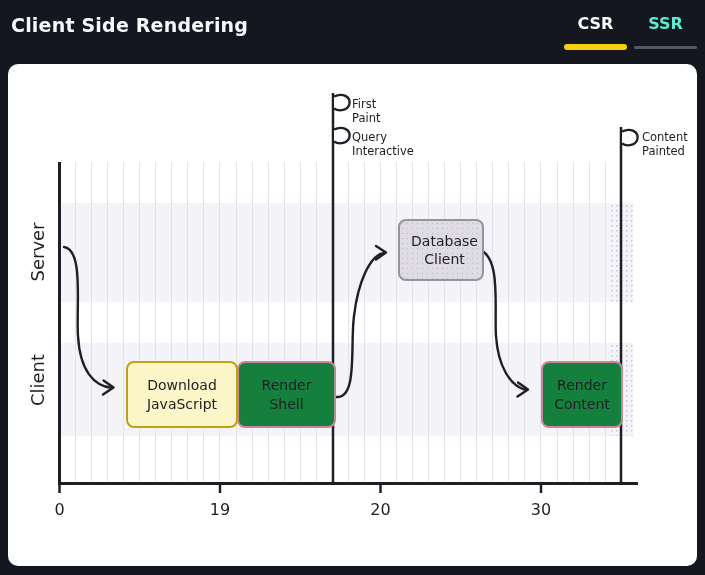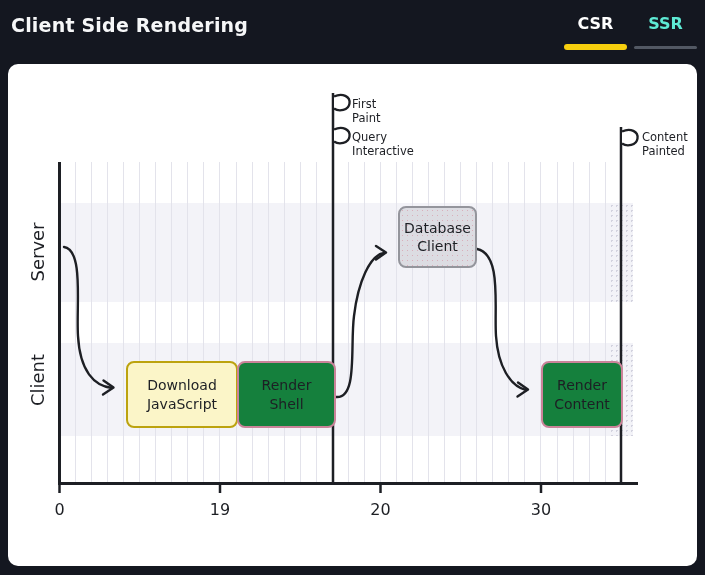--- a/index.html
+++ b/index.html
@@ -72,21 +72,21 @@
   }
   .box-yellow{background:#fbf5c8;border-color:#bca30f;}
   .box-pink{background:#15803d;border-color:#ca8399;}
   .box-gray{
     background-color:#dcdce2;border-color:#94959c;
     background-image:radial-gradient(circle,#d9aeba .9px,transparent .9px);
     background-size:5px 5px;
   }
   .box-download{left:118px;top:297px;width:108px;height:63px;}
   .box-shell{left:229px;top:297px;width:95px;height:63px;}
-  .box-db{left:390px;top:142px;width:75px;height:58px;}
+  .box-db{left:390px;top:155px;width:75px;height:58px;padding-left:7px;}
   .box-content{left:533px;top:297px;width:78px;height:63px;}
 
   
   .event-label{
     position:absolute;font-size:11.5px;line-height:14px;color:#1d1f24;margin-top:8px;
   }
   .event-first{left:344px;top:25px;}
   .event-interactive{left:344px;top:58px;}
   .event-painted{left:634px;top:58px;}
 

